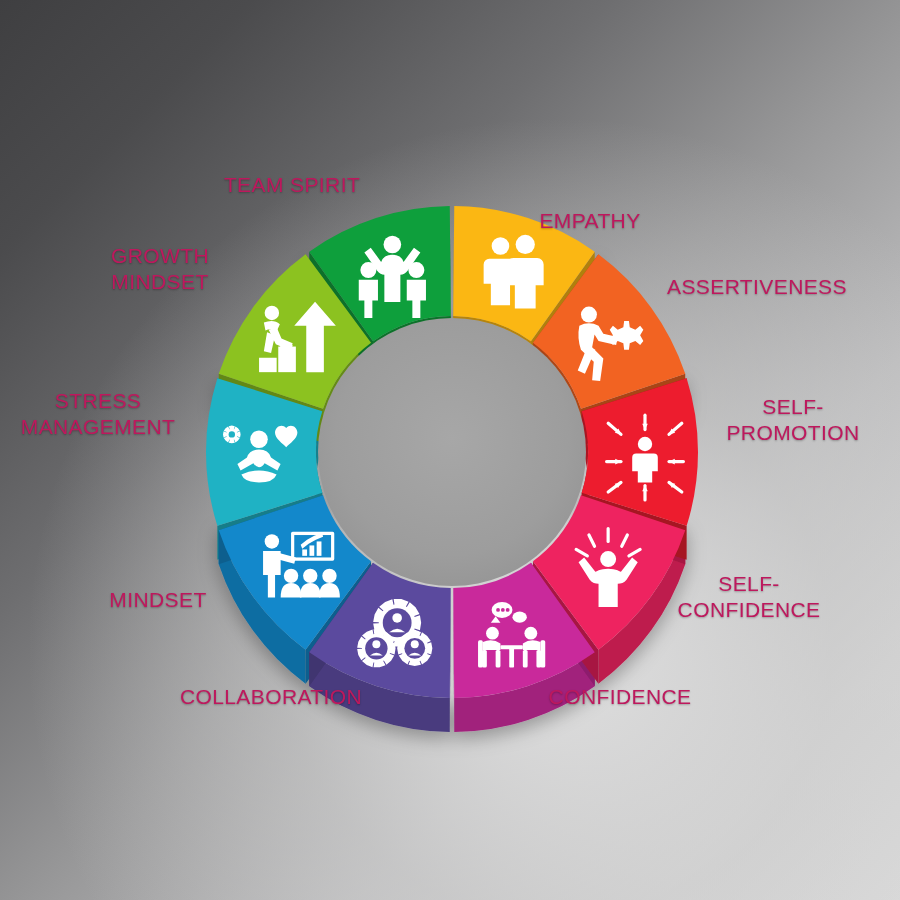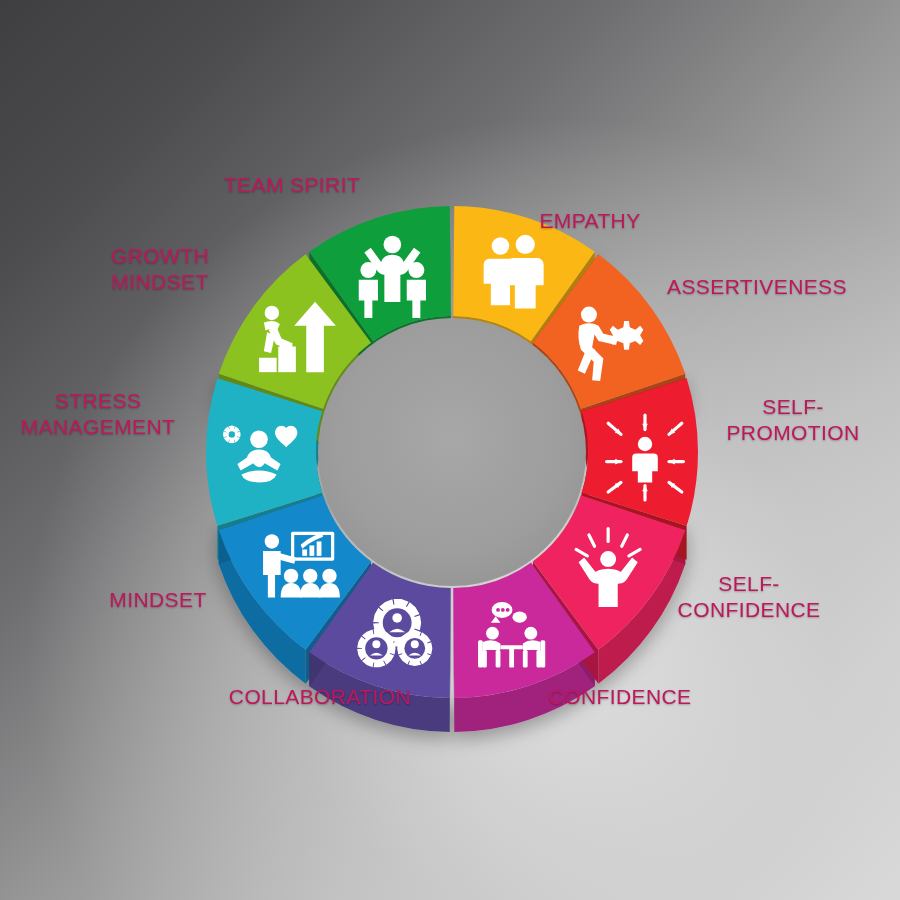--- a/index.html
+++ b/index.html
@@ -251,21 +251,21 @@
       </g>
   </svg>
   <div id="labels">
       <div class="lbl" style="width: 220px; left: 480px; top: 172px; margin-top: 36px;">EMPATHY</div>
       <div class="lbl" style="width: 250px; left: 632px; top: 274px;">ASSERTIVENESS</div>
       <div class="lbl" style="width: 240px; left: 673px; top: 394px;">SELF-
 PROMOTION</div>
       <div class="lbl" style="width: 250px; left: 624px; top: 571px;">SELF-
 CONFIDENCE</div>
       <div class="lbl" style="width: 250px; left: 495px; top: 684px;">CONFIDENCE</div>
-      <div class="lbl" style="width: 280px; left: 131px; top: 684px; text-align: right;">COLLABORATION</div>
+      <div class="lbl" style="width: 280px; left: 131px; top: 684px;">COLLABORATION</div>
       <div class="lbl" style="width: 240px; left: 38px; top: 587px;">MINDSET</div>
       <div class="lbl" style="width: 260px; left: -32px; top: 388px;">STRESS
 MANAGEMENT</div>
       <div class="lbl" style="width: 220px; left: 50px; top: 243px;">GROWTH
 MINDSET</div>
       <div class="lbl" style="width: 240px; left: 172px; top: 172px;">TEAM SPIRIT</div>
     </div>
 </div>
 
 </body></html>

